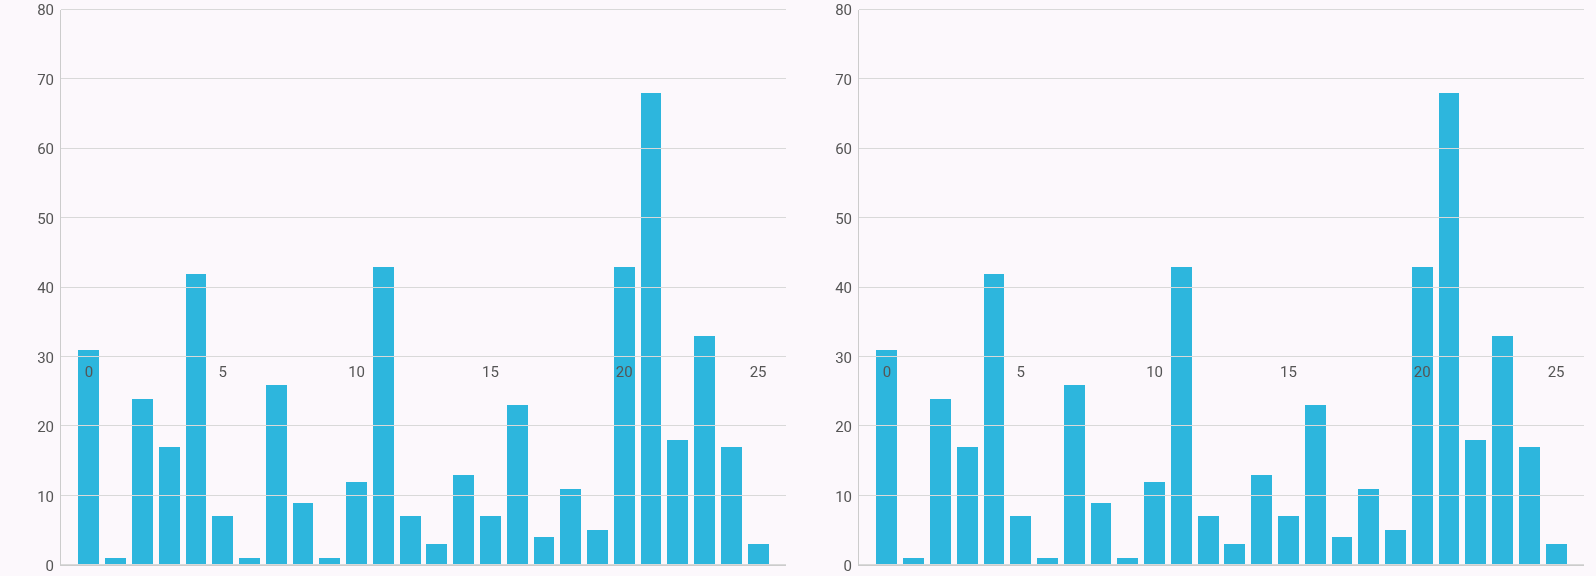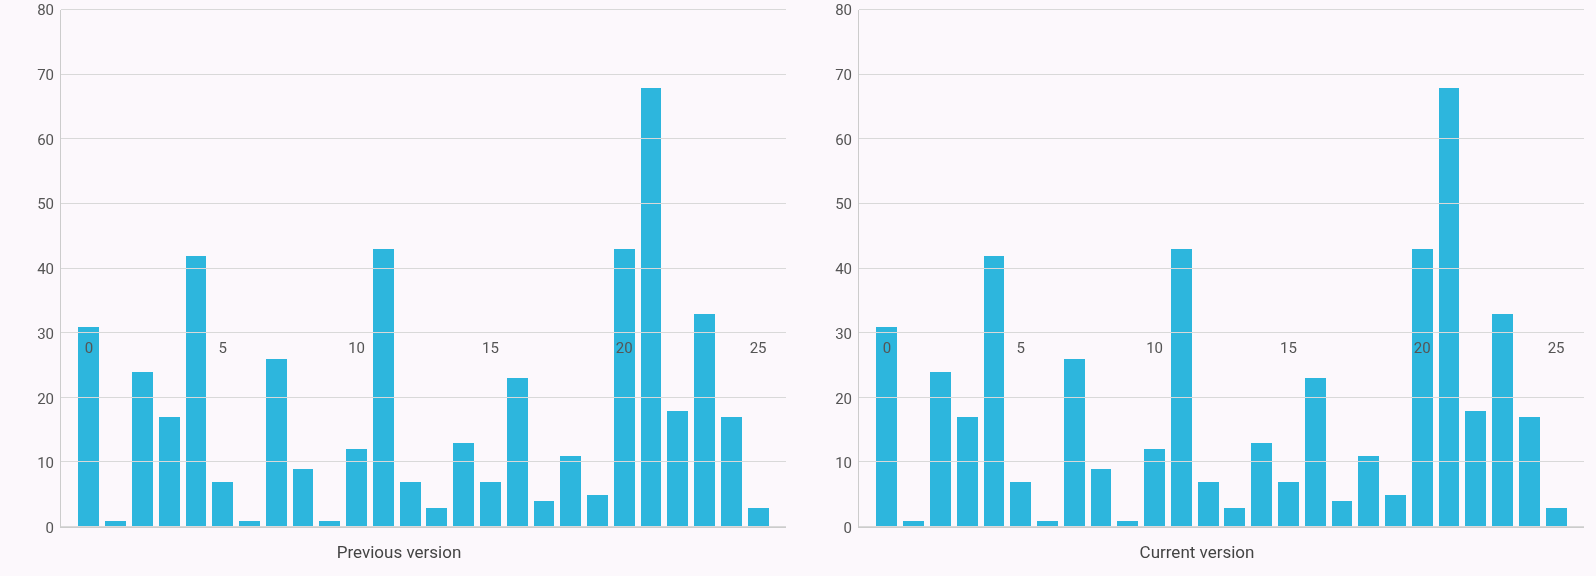--- a/index.html
+++ b/index.html
@@ -141,21 +141,20 @@
           <div class="grid-line" style="bottom: 12.5%;"></div>
           <div class="grid-line" style="bottom: 25%;"></div>
           <div class="grid-line" style="bottom: 37.5%;"></div>
           <div class="grid-line" style="bottom: 50%;"></div>
           <div class="grid-line" style="bottom: 62.5%;"></div>
           <div class="grid-line" style="bottom: 75%;"></div>
           <div class="grid-line" style="bottom: 87.5%;"></div>
           <div class="grid-line" style="bottom: 100%;"></div>
         </div>
     </div>
-    <div class="subtitle">Previous version</div>
   </div>
 
   <div class="panel">
     <div class="chart-area">
       <div class="y-axis">
           <div class="y-tick-label" style="bottom: 0%; transform: translateY(50%);">0</div>
           <div class="y-tick-label" style="bottom: 12.5%; transform: translateY(50%);">10</div>
           <div class="y-tick-label" style="bottom: 25%; transform: translateY(50%);">20</div>
           <div class="y-tick-label" style="bottom: 37.5%; transform: translateY(50%);">30</div>
           <div class="y-tick-label" style="bottom: 50%; transform: translateY(50%);">40</div>
@@ -205,15 +204,14 @@
           <div class="grid-line" style="bottom: 12.5%;"></div>
           <div class="grid-line" style="bottom: 25%;"></div>
           <div class="grid-line" style="bottom: 37.5%;"></div>
           <div class="grid-line" style="bottom: 50%;"></div>
           <div class="grid-line" style="bottom: 62.5%;"></div>
           <div class="grid-line" style="bottom: 75%;"></div>
           <div class="grid-line" style="bottom: 87.5%;"></div>
           <div class="grid-line" style="bottom: 100%;"></div>
         </div>
     </div>
-    <div class="subtitle">Current version</div>
   </div>
 </div>
 
 </body></html>

